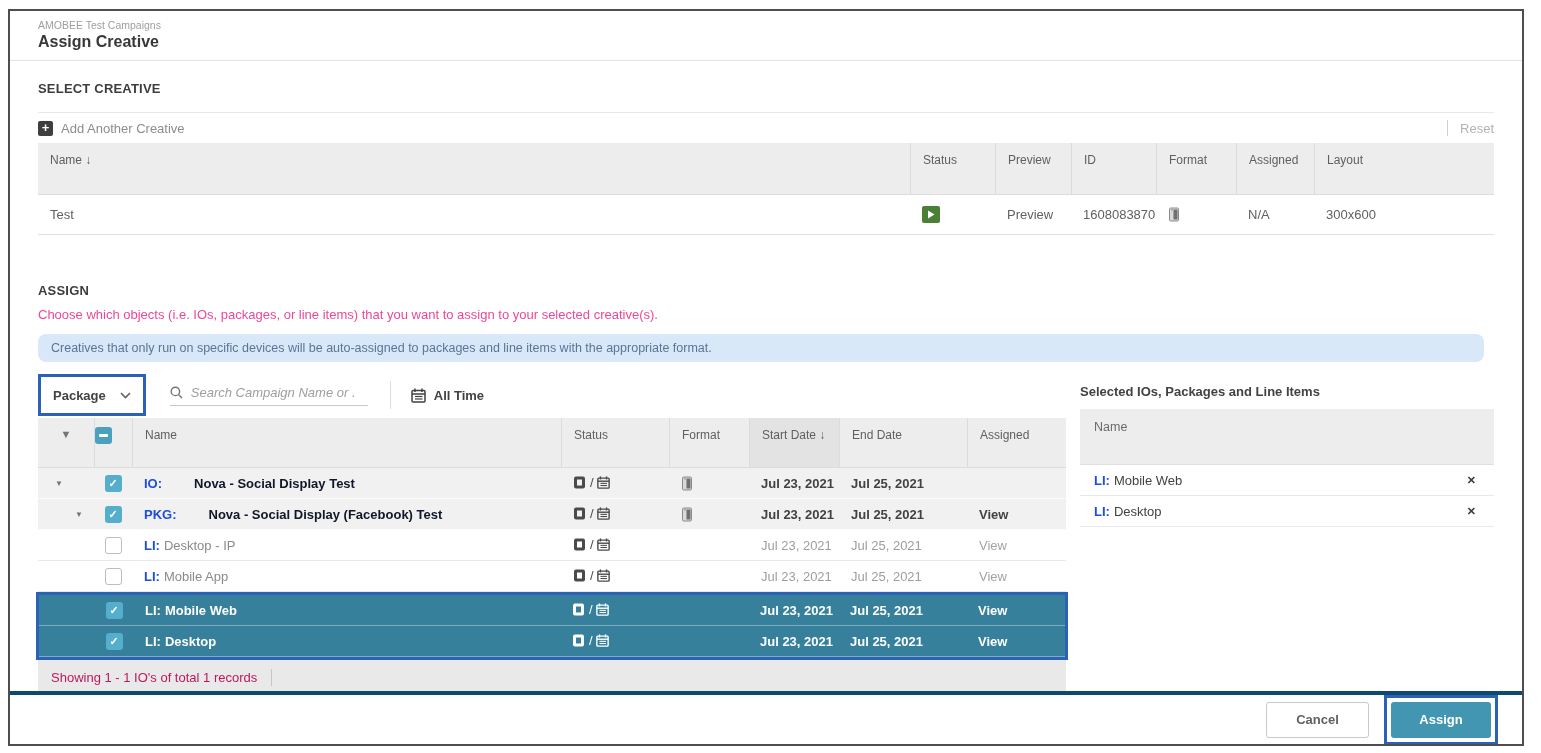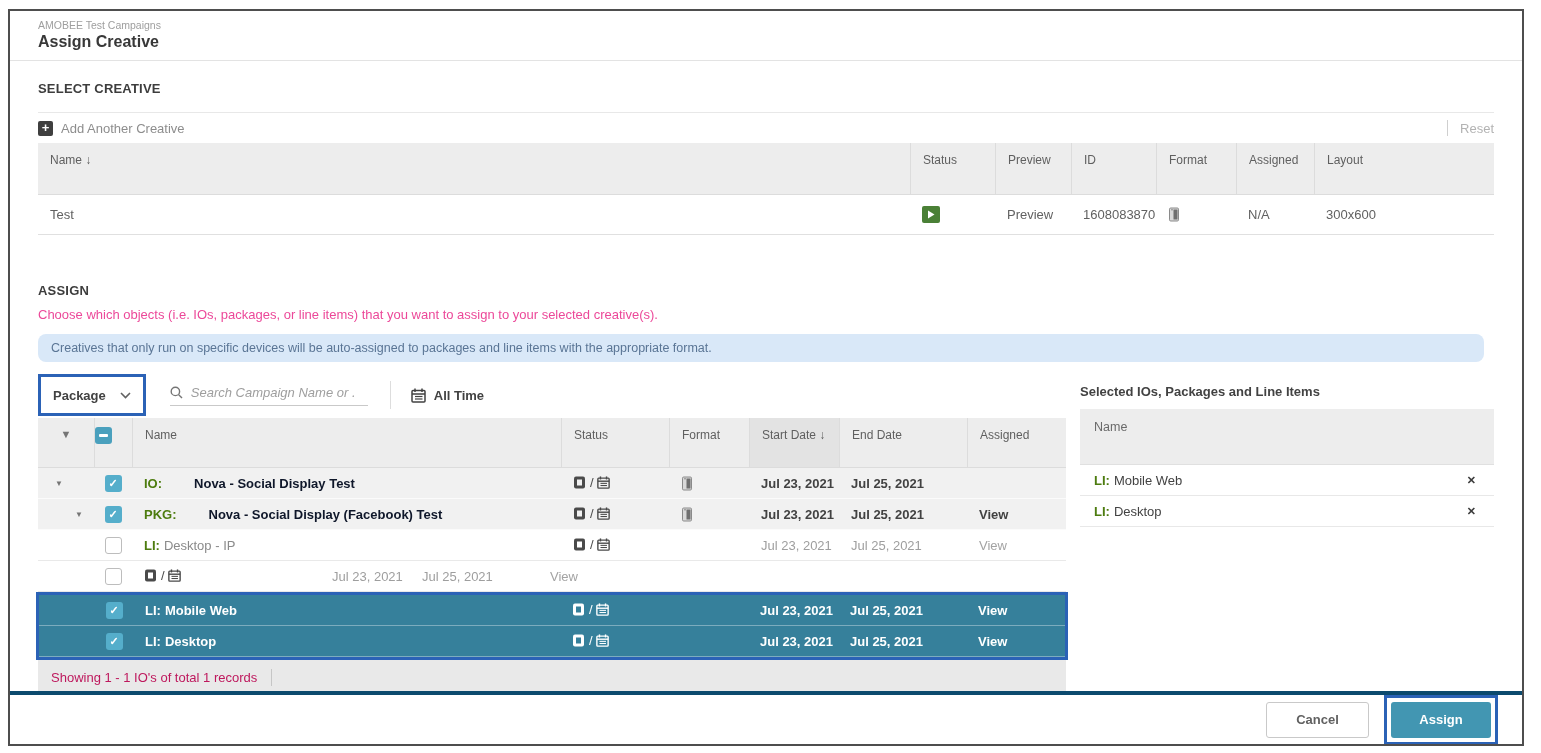--- a/index.html
+++ b/index.html
@@ -66,21 +66,21 @@
   .hdr-caret { font-size:11px; color:#757575; }
 
   .arow { display:flex; height:31px; align-items:center; font-size:13px; border-bottom:1px solid #e9e9e9; background:#fff; --icofill:#fff; cursor:pointer; }
   .arow.shaded { background:#f1f1f1; --icofill:#f1f1f1; border-bottom:1px solid #fbfbfb; }
   .arow.selected { background:#36809b; --icofill:#36809b; color:#fff; border-bottom:1px solid rgba(255,255,255,.35); }
   .arow > div { padding-left:12px; }
   .arow .c2-exp, .arow .c2-chk { padding-left:0; display:flex; justify-content:center; align-items:center; }
   .row-caret { font-size:8px; color:#757575; }
   .c2-exp .io-caret { margin-right:14px; }
   .c2-exp .pkg-caret { margin-left:26px; }
-  .name-pre { font-weight:bold; color:#4d7c0f; margin-right:4px; }
+  .name-pre { font-weight:bold; color:#1d4ed8; margin-right:4px; }
   .arow.shaded .name-txt { font-weight:bold; color:#0f172a;padding-left:28px; }
   .arow.li .name-txt { color:#8a8a8a; }
   .arow.selected .name-pre { color:#fff; }
   .arow.selected .name-txt { color:#fff; font-weight:bold; }
   .cell-date { color:#9e9e9e; }
   .arow.shaded .cell-date { color:#424242; font-weight:bold; }
   .arow.selected .cell-date { color:#fff; font-weight:bold; }
   .cell-view { color:#a3a3a3; }
   .arow.shaded .cell-view { color:#424242; font-weight:bold; }
   .arow.selected .cell-view { color:#fff; font-weight:bold; }
@@ -314,20 +314,21 @@
                 <div class="c2-format"></div>
                 <div class="c2-start cell-date">Jul 23, 2021</div>
                 <div class="c2-end cell-date">Jul 25, 2021</div>
                 <div class="c2-assigned cell-view">View</div>
               </div>
               <div class="arow li">
                 <div class="c2-exp"></div>
                 <div class="c2-chk">
                   <span class="cb unchecked"></span>
                 </div>
+                <div class="c2-name"><span class="name-pre">LI:</span><span class="name-txt">Mobile App</span></div>
                 <div class="c2-status"><span class="statusico">
                     <svg width="14" height="13" viewBox="0 0 14 13">
                       <rect x="1" y="0.5" width="11" height="12" rx="2" fill="currentColor"></rect>
                       <rect x="4" y="3.5" width="5" height="6" fill="var(--icofill)"></rect>
                     </svg>
                     <span>/</span>
                     <svg width="13" height="13" viewBox="0 0 15 15">
                       <rect x="1" y="2.5" width="13" height="11.5" rx="1" fill="none" stroke="currentColor" stroke-width="1.6"></rect>
                       <line x1="4" y1="0.5" x2="4" y2="4" stroke="currentColor" stroke-width="1.6"></line>
                       <line x1="11" y1="0.5" x2="11" y2="4" stroke="currentColor" stroke-width="1.6"></line>

